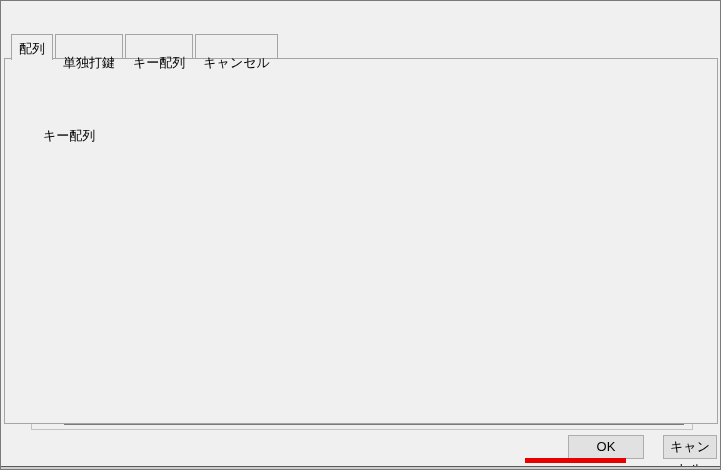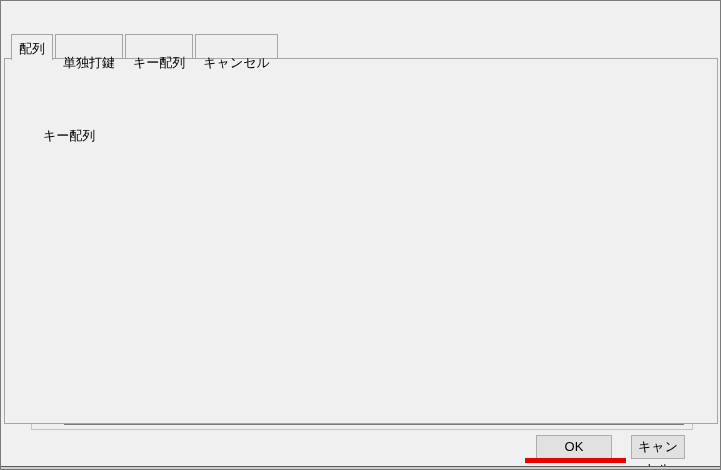--- a/index.html
+++ b/index.html
@@ -21,21 +21,21 @@
   .tab { border:1px solid #a5a5a5; border-bottom:none; background:#efefef; padding:19px 7px 4px 7px; margin-right:2px; height:22px; font-size:13px; white-space:nowrap; }
   .tab.selected { height:26px; padding-top:5px; background:#f0f0f0; position:relative; top:2px; margin-top:-4px; }
 
   
   .panel { position:absolute; left:3px; top:57px; width:714px; height:366px; border:1px solid #a5a5a5; background:#f0f0f0; z-index:1; }
 
   .lbl { position:absolute; font-size:13px; white-space:nowrap; }
   .textbox { position:absolute; background:#fff; border:1px solid #7a7a7a; font-size:13px; padding:2px 5px; font-family:"Liberation Sans",sans-serif; }
 
   .btn { position:absolute; background:#e1e1e1; border:1px solid #adadad; font-size:13px; text-align:center;
-         font-family:"Liberation Sans",sans-serif; }
+         font-family:"Liberation Sans",sans-serif;margin-left:32px; }
 
   .combo { position:absolute; height:24px; border:1px solid #7a7a7a; background:#fff; display:flex; align-items:center; }
   .combo .ctext { flex:1; padding:0 6px; font-size:13px; white-space:nowrap; }
   .combo .chev { width:18px; text-align:center; color:#555; font-size:11px; }
   .combo.list { background:#f0f0f0; }
   .combo.focused .ctext { outline:1px dotted #333; outline-offset:1px; }
 
   
   .groupbox { position:absolute; left:30px; top:133px; width:662px; height:296px; border:1px solid #c3c3c3; }
   .grouptitle { position:absolute; left:38px; top:126px; background:#f0f0f0; padding:0 4px; font-size:13px; z-index:2; }

